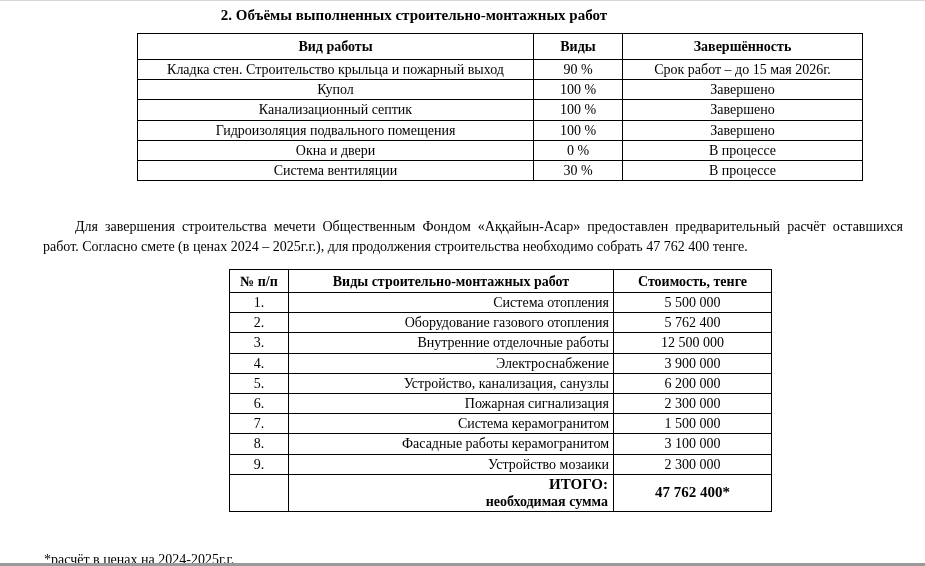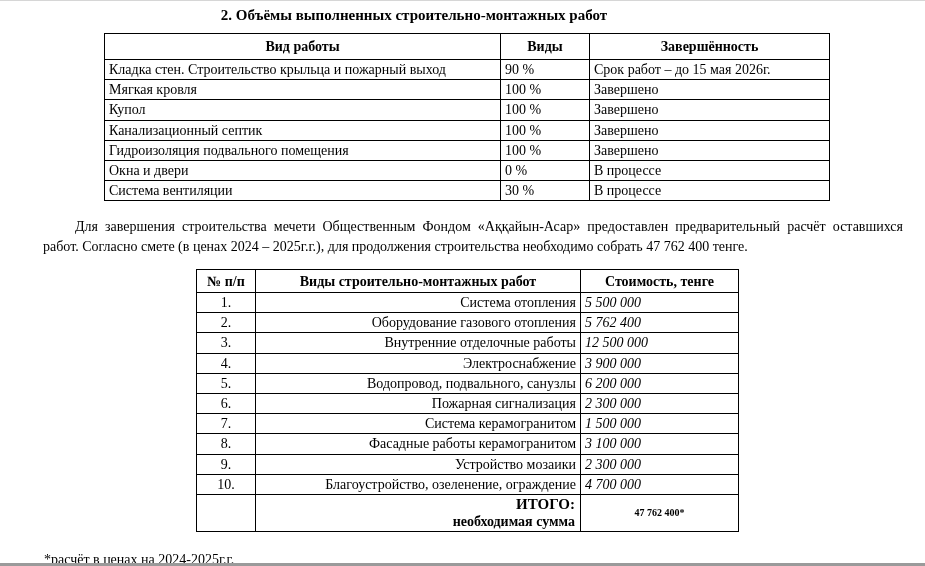--- a/index.html
+++ b/index.html
@@ -7,41 +7,41 @@
     width: 925px; height: 566px; overflow: hidden; background: #ffffff;
     font-family: "Liberation Serif", "DejaVu Serif", serif; color: #000;
     position: relative;
   }
   .top-line { position: absolute; left: 0; top: 0; width: 925px; height: 1px; background: #d6d6d6; }
   .bottom-line { position: absolute; left: 0; top: 563px; width: 925px; height: 3px; background: #9a9a9a; }
   .heading {
     position: absolute; left: 0; width: 828px; top: 5px; text-align: center;
     font-weight: bold; font-size: 15px; line-height: 20px;
   }
-  table { border-collapse: collapse; position: absolute; font-size: 14px; }
+  table { border-collapse: collapse; position: absolute; font-size: 14px; margin-left: 33px; }
   td, th { border: 1px solid #000; padding: 0 4px; line-height: 19px; height: 19.2px; }
   th { font-weight: bold; }
   #progress-table { left: 104px; top: 33px; width: 726px; }
   #progress-table th { height: 25px; }
-  #progress-table td { text-align: left; }
+  #progress-table td { text-align: center; }
   .col-work { width: 387px; }
   .col-vol { width: 80px; }
   .para {
     position: absolute; left: 43px; top: 203px; width: 860px;
     font-size: 14px; line-height: 19.5px; text-indent: 32px; text-align: justify;
     word-spacing: 0px;
   }
   #cost-table { left: 196px; top: 269px; width: 543px; padding-left: 44px; }
   #cost-table th { height: 22px; font-size: 14px; }
   #cost-table td.num { text-align: center; width: 50px; }
   #cost-table td.name { text-align: right; padding-left: 6px; width: 313px; }
-  #cost-table td.cost { text-align: left; font-style: italic; }
+  #cost-table td.cost { text-align: center; }
   #cost-table tr.total td { height: 36px; font-weight: bold; }
   .total-label { text-align: right; line-height: 17px !important; padding-right: 5px !important; vertical-align: middle; }
-  .total-value { text-align: center; font-size: 10px; }
+  .total-value { text-align: center; font-size: 15px; }
   .footnote { position: absolute; left: 44px; top: 541px; font-size: 14px; line-height: 19px; margin-top: 9px; }
 </style>
 </head>
 <body>
 
 <div class="top-line"></div>
 
 <div class="heading">2. Объёмы выполненных строительно-монтажных работ</div>
 
 <table id="progress-table">
@@ -50,25 +50,20 @@
       <th class="col-work">Вид работы</th>
       <th class="col-vol">Виды</th>
       <th>Завершённость</th>
     </tr>
   </thead>
   <tbody>
     <tr>
       <td>Кладка стен. Строительство крыльца и пожарный выход</td>
       <td>90 %</td>
       <td>Срок работ – до 15 мая 2026г.</td>
-    </tr>
-    <tr>
-      <td>Мягкая кровля</td>
-      <td>100 %</td>
-      <td>Завершено</td>
     </tr>
     <tr>
       <td>Купол</td>
       <td>100 %</td>
       <td>Завершено</td>
     </tr>
     <tr>
       <td>Канализационный септик</td>
       <td>100 %</td>
       <td>Завершено</td>
@@ -117,21 +112,21 @@
       <td class="name">Внутренние отделочные работы</td>
       <td class="cost">12 500 000</td>
     </tr>
     <tr>
       <td class="num">4.</td>
       <td class="name">Электроснабжение</td>
       <td class="cost">3 900 000</td>
     </tr>
     <tr>
       <td class="num">5.</td>
-      <td class="name">Водопровод, подвального, санузлы</td>
+      <td class="name">Устройство, канализация, санузлы</td>
       <td class="cost">6 200 000</td>
     </tr>
     <tr>
       <td class="num">6.</td>
       <td class="name">Пожарная сигнализация</td>
       <td class="cost">2 300 000</td>
     </tr>
     <tr>
       <td class="num">7.</td>
       <td class="name">Система керамогранитом</td>
@@ -140,25 +135,20 @@
     <tr>
       <td class="num">8.</td>
       <td class="name">Фасадные работы керамогранитом</td>
       <td class="cost">3 100 000</td>
     </tr>
     <tr>
       <td class="num">9.</td>
       <td class="name">Устройство мозаики</td>
       <td class="cost">2 300 000</td>
     </tr>
-    <tr>
-      <td class="num">10.</td>
-      <td class="name">Благоустройство, озеленение, ограждение</td>
-      <td class="cost">4 700 000</td>
-    </tr>
     <tr class="total">
       <td class="num"></td>
       <td class="name total-label">
         <div style="font-size:15px;">ИТОГО:</div>
         <div>необходимая сумма</div>
       </td>
       <td class="total-value">47 762 400*</td>
     </tr>
   </tbody>
 </table>

